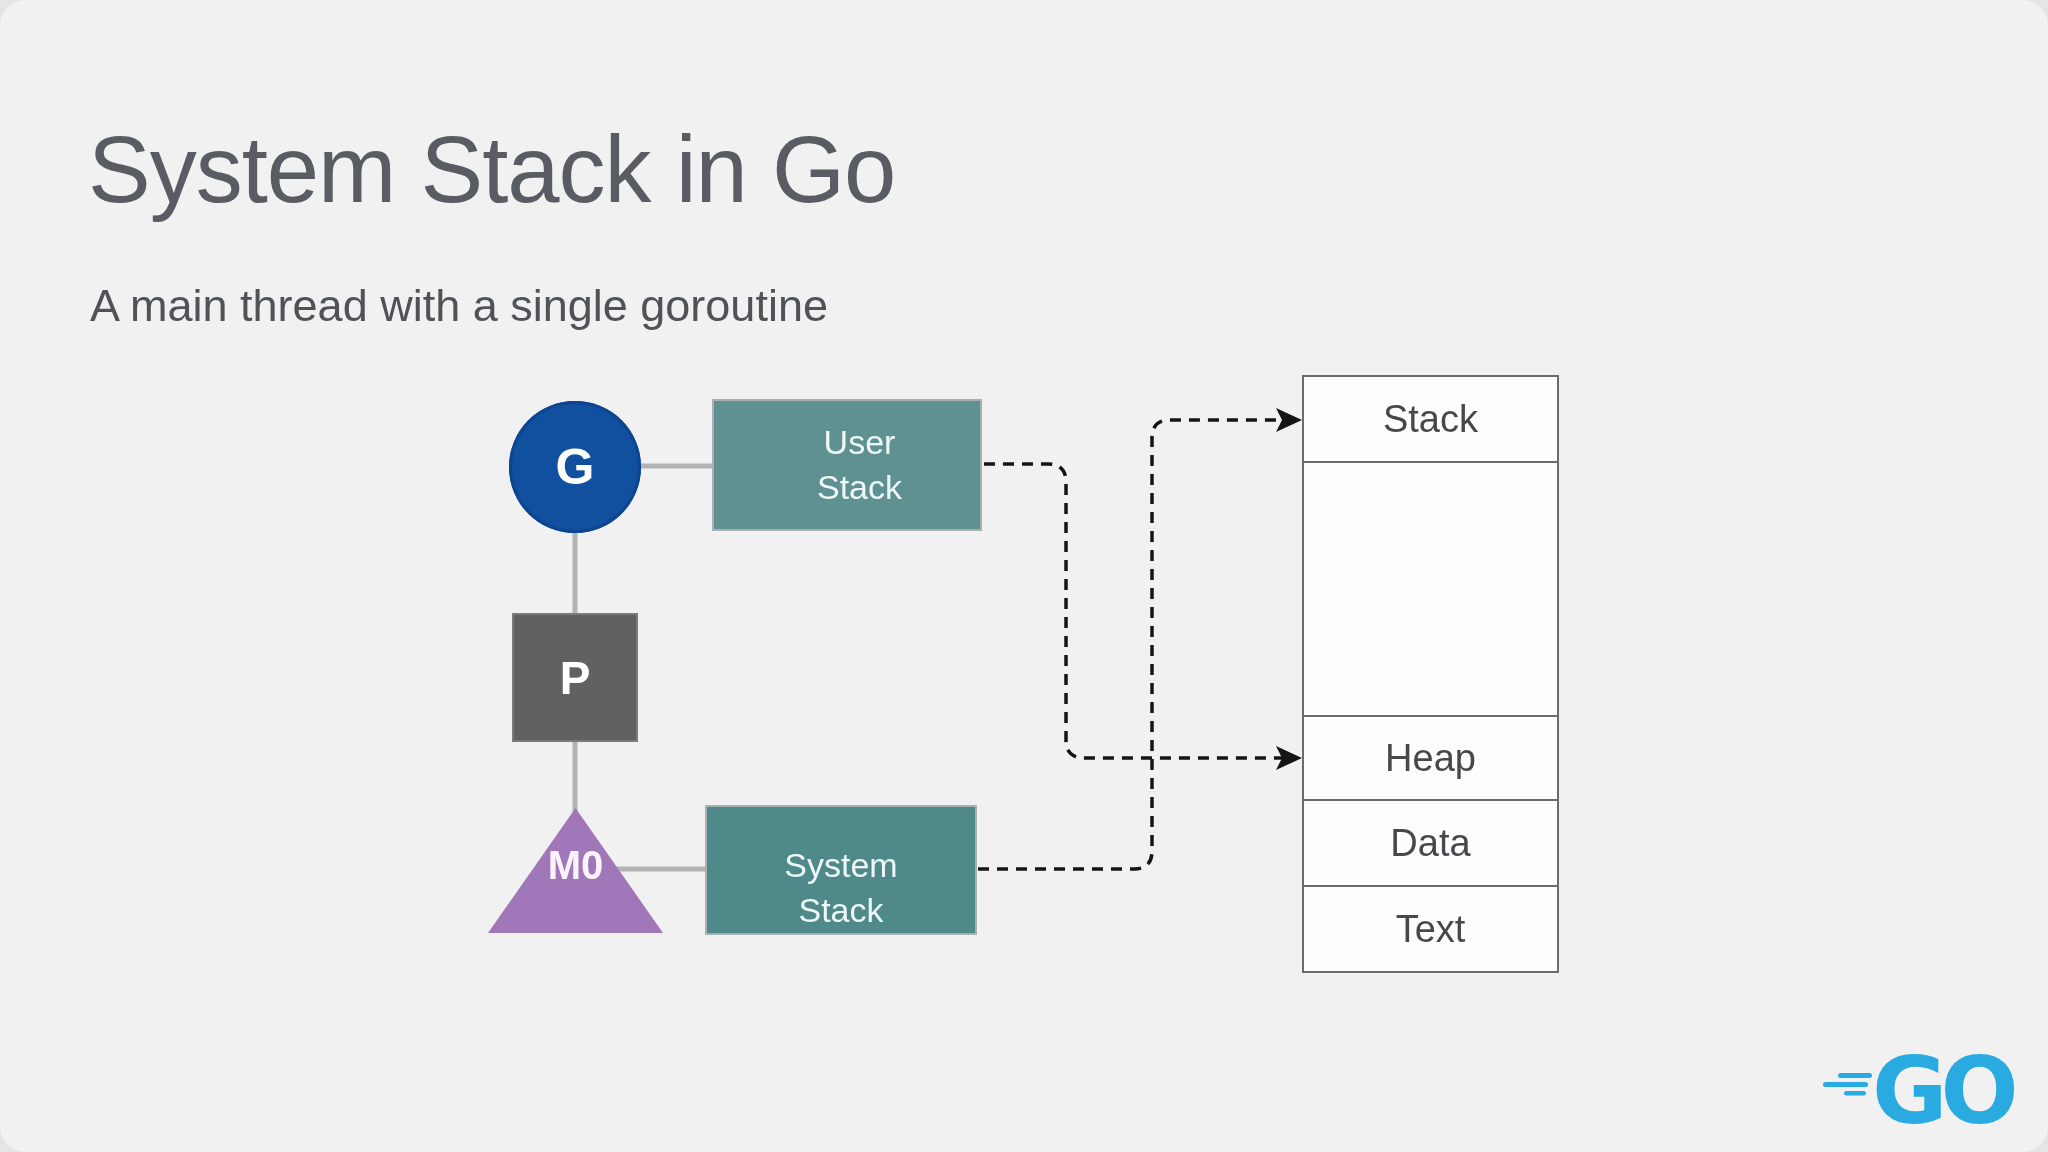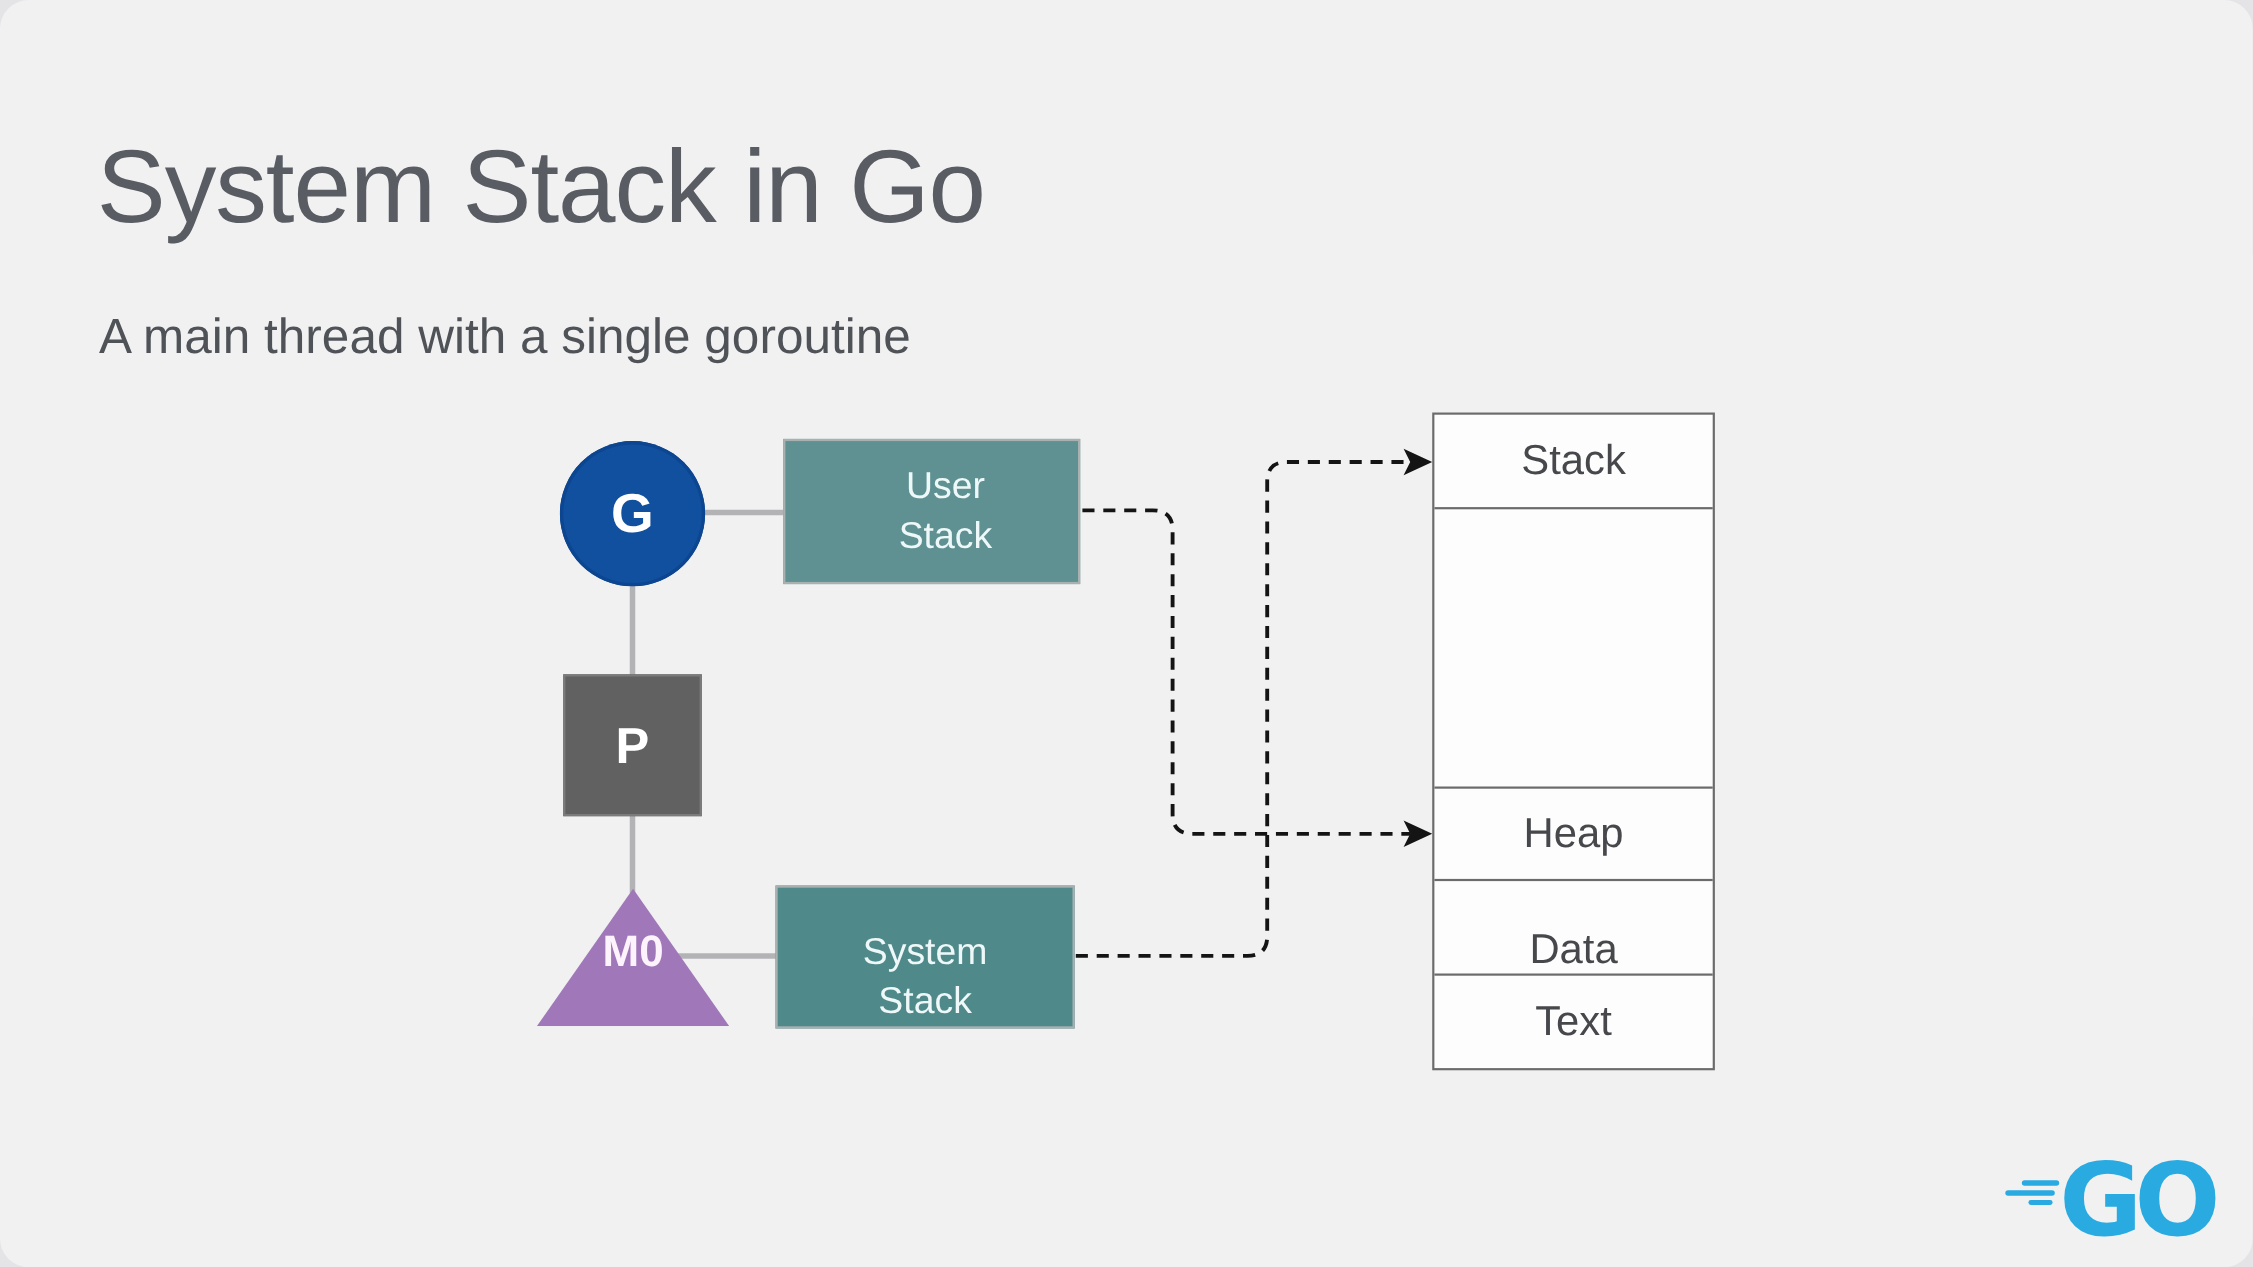--- a/index.html
+++ b/index.html
@@ -60,21 +60,21 @@
   }
   .mem-row{
     display:flex;align-items:center;justify-content:center;
     color:#47484c;font-size:38px;font-weight:400;
     box-sizing:border-box;flex:0 0 auto;
   }
   .mem-row + .mem-row{border-top:2px solid #6b6b6b;}
   .mem-stack{height:84px;}
   .mem-empty{height:254px;}
   .mem-heap{height:84px;}
-  .mem-data{height:86px;align-items:flex-end;}
+  .mem-data{height:86px;}
   .mem-text{height:86px;justify-content:center;}
   
   .overlay{position:absolute;left:0;top:0;width:2048px;height:1152px;pointer-events:none;}
   
   .go-logo{position:absolute;left:1818px;top:1052px;width:226px;height:78px;}
 </style>
 </head>
 <body>
 
 <div id="slide">

